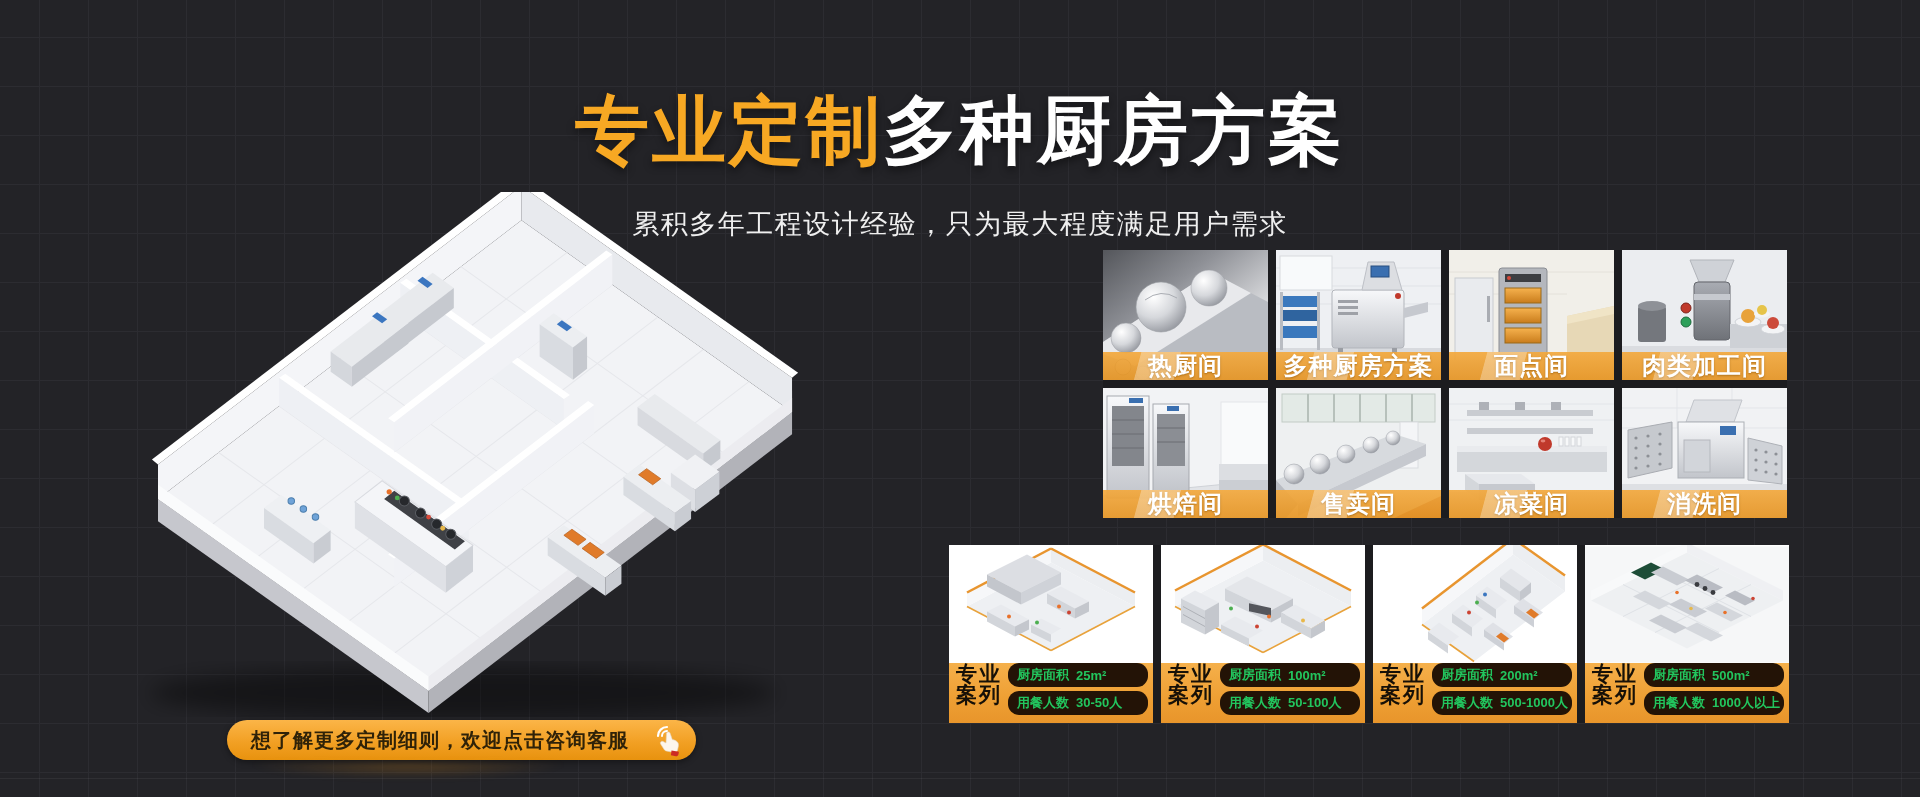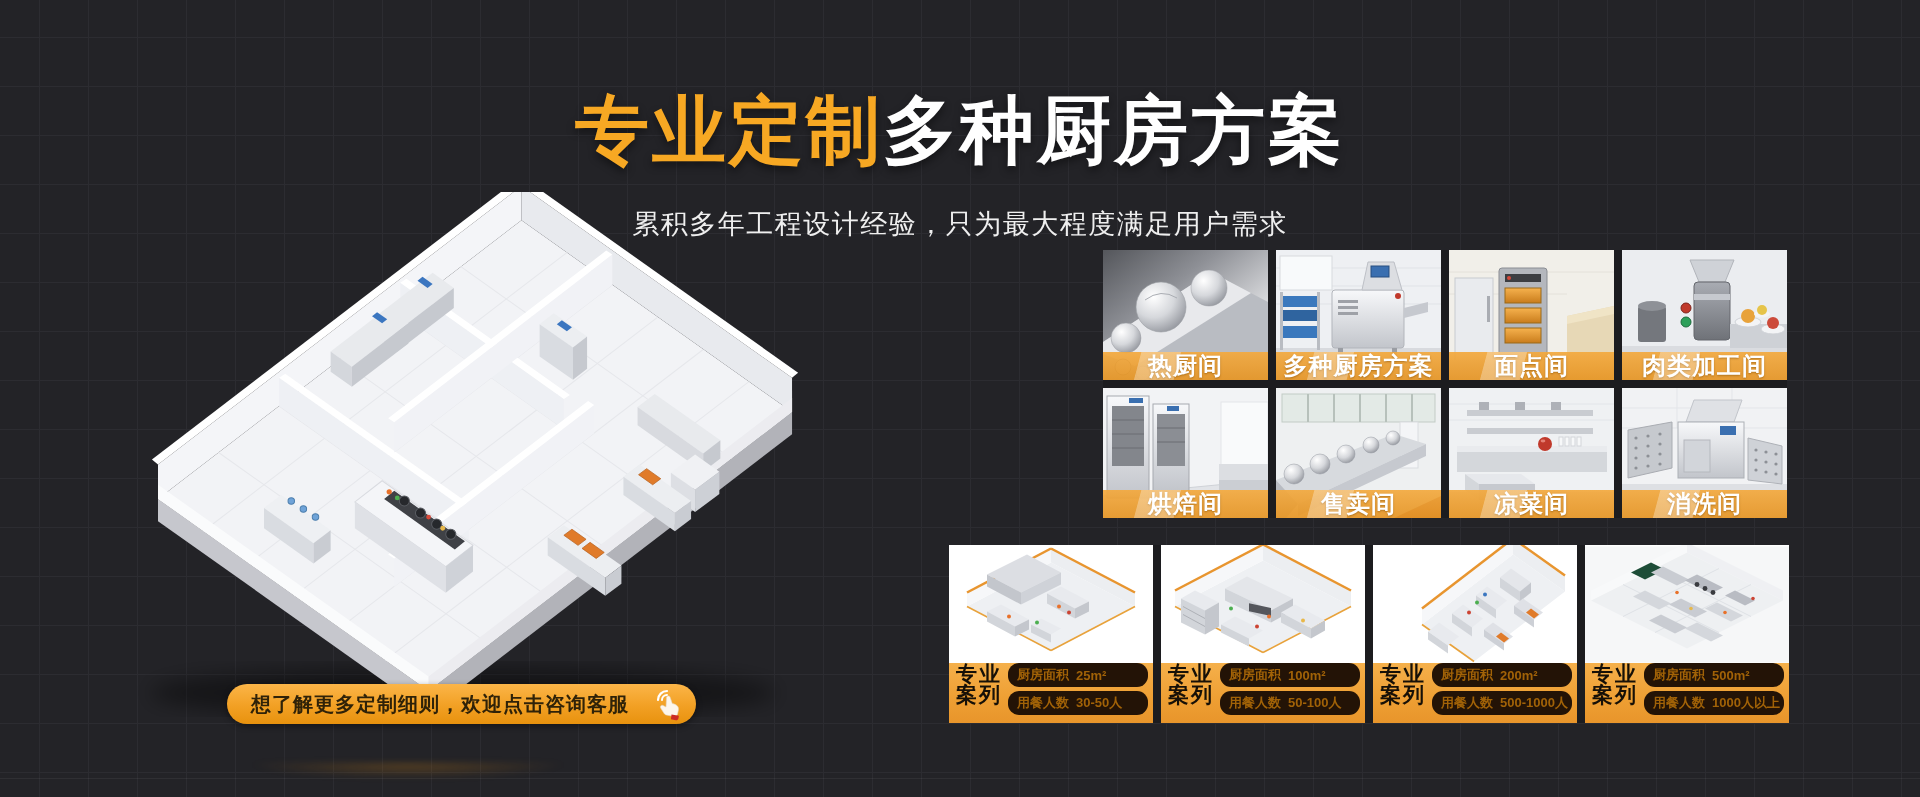--- a/index.html
+++ b/index.html
@@ -33,21 +33,21 @@
     font-weight:500;
     margin-top:26px;
   }
 
   
   .floorplan { position:absolute; left:128px; top:192px; width:690px; height:525px; }
   .floorplan svg { width:100%; height:100%; display:block; }
 
   
   .cta {
-    position:absolute; left:227px; top:684px; height:40px; min-width:362px;
+    position:absolute; left:227px; top:720px; height:40px; min-width:362px;
     display:flex; align-items:center; justify-content:center; gap:21px;
     padding:0 12px 0 24px; border:none; border-radius:21px; cursor:pointer;
     background:linear-gradient(180deg,#FBB548 0%, #F2A024 55%, #E8920E 100%);
     box-shadow:0 2px 6px rgba(0,0,0,.4);
   }
   .cta-text { font-size:20px; font-weight:bold; color:#2f2208; letter-spacing:1px; }
   .cta-icon { width:34px; height:34px; display:block; }
   .cta-reflect {
     position:absolute; left:247px; top:763px; width:322px; height:16px;
     background:radial-gradient(ellipse at 50% 0%, rgba(214,134,22,.30), rgba(214,134,22,0) 70%);
@@ -89,21 +89,21 @@
     display:flex; align-items:flex-start; padding:0 5px 0 7px; gap:6px;
   }
   .badge {
     display:flex; flex-direction:column; line-height:1.02;
     font-size:21px; font-weight:bold; color:#161007; letter-spacing:2px;
   }
   .pills { flex:1; display:flex; flex-direction:column; gap:4px; min-width:0; }
   .pill {
     height:18px; border-radius:11px; background:#231306;
     display:flex; align-items:center; padding:12px 9px; gap:7px;
-    color:#a16207; font-size:13px; font-weight:bold; white-space:nowrap;
+    color:#22c55e; font-size:13px; font-weight:bold; white-space:nowrap;
   }
   .pill-label { flex:none; }
   .pill-value { flex:none; }
 </style>
 </head>
 <body>
 
 <svg width="0" height="0" style="position:absolute" aria-hidden="true">
   <defs>
     <linearGradient id="gSteel" x1="0" y1="0" x2="0" y2="1">

